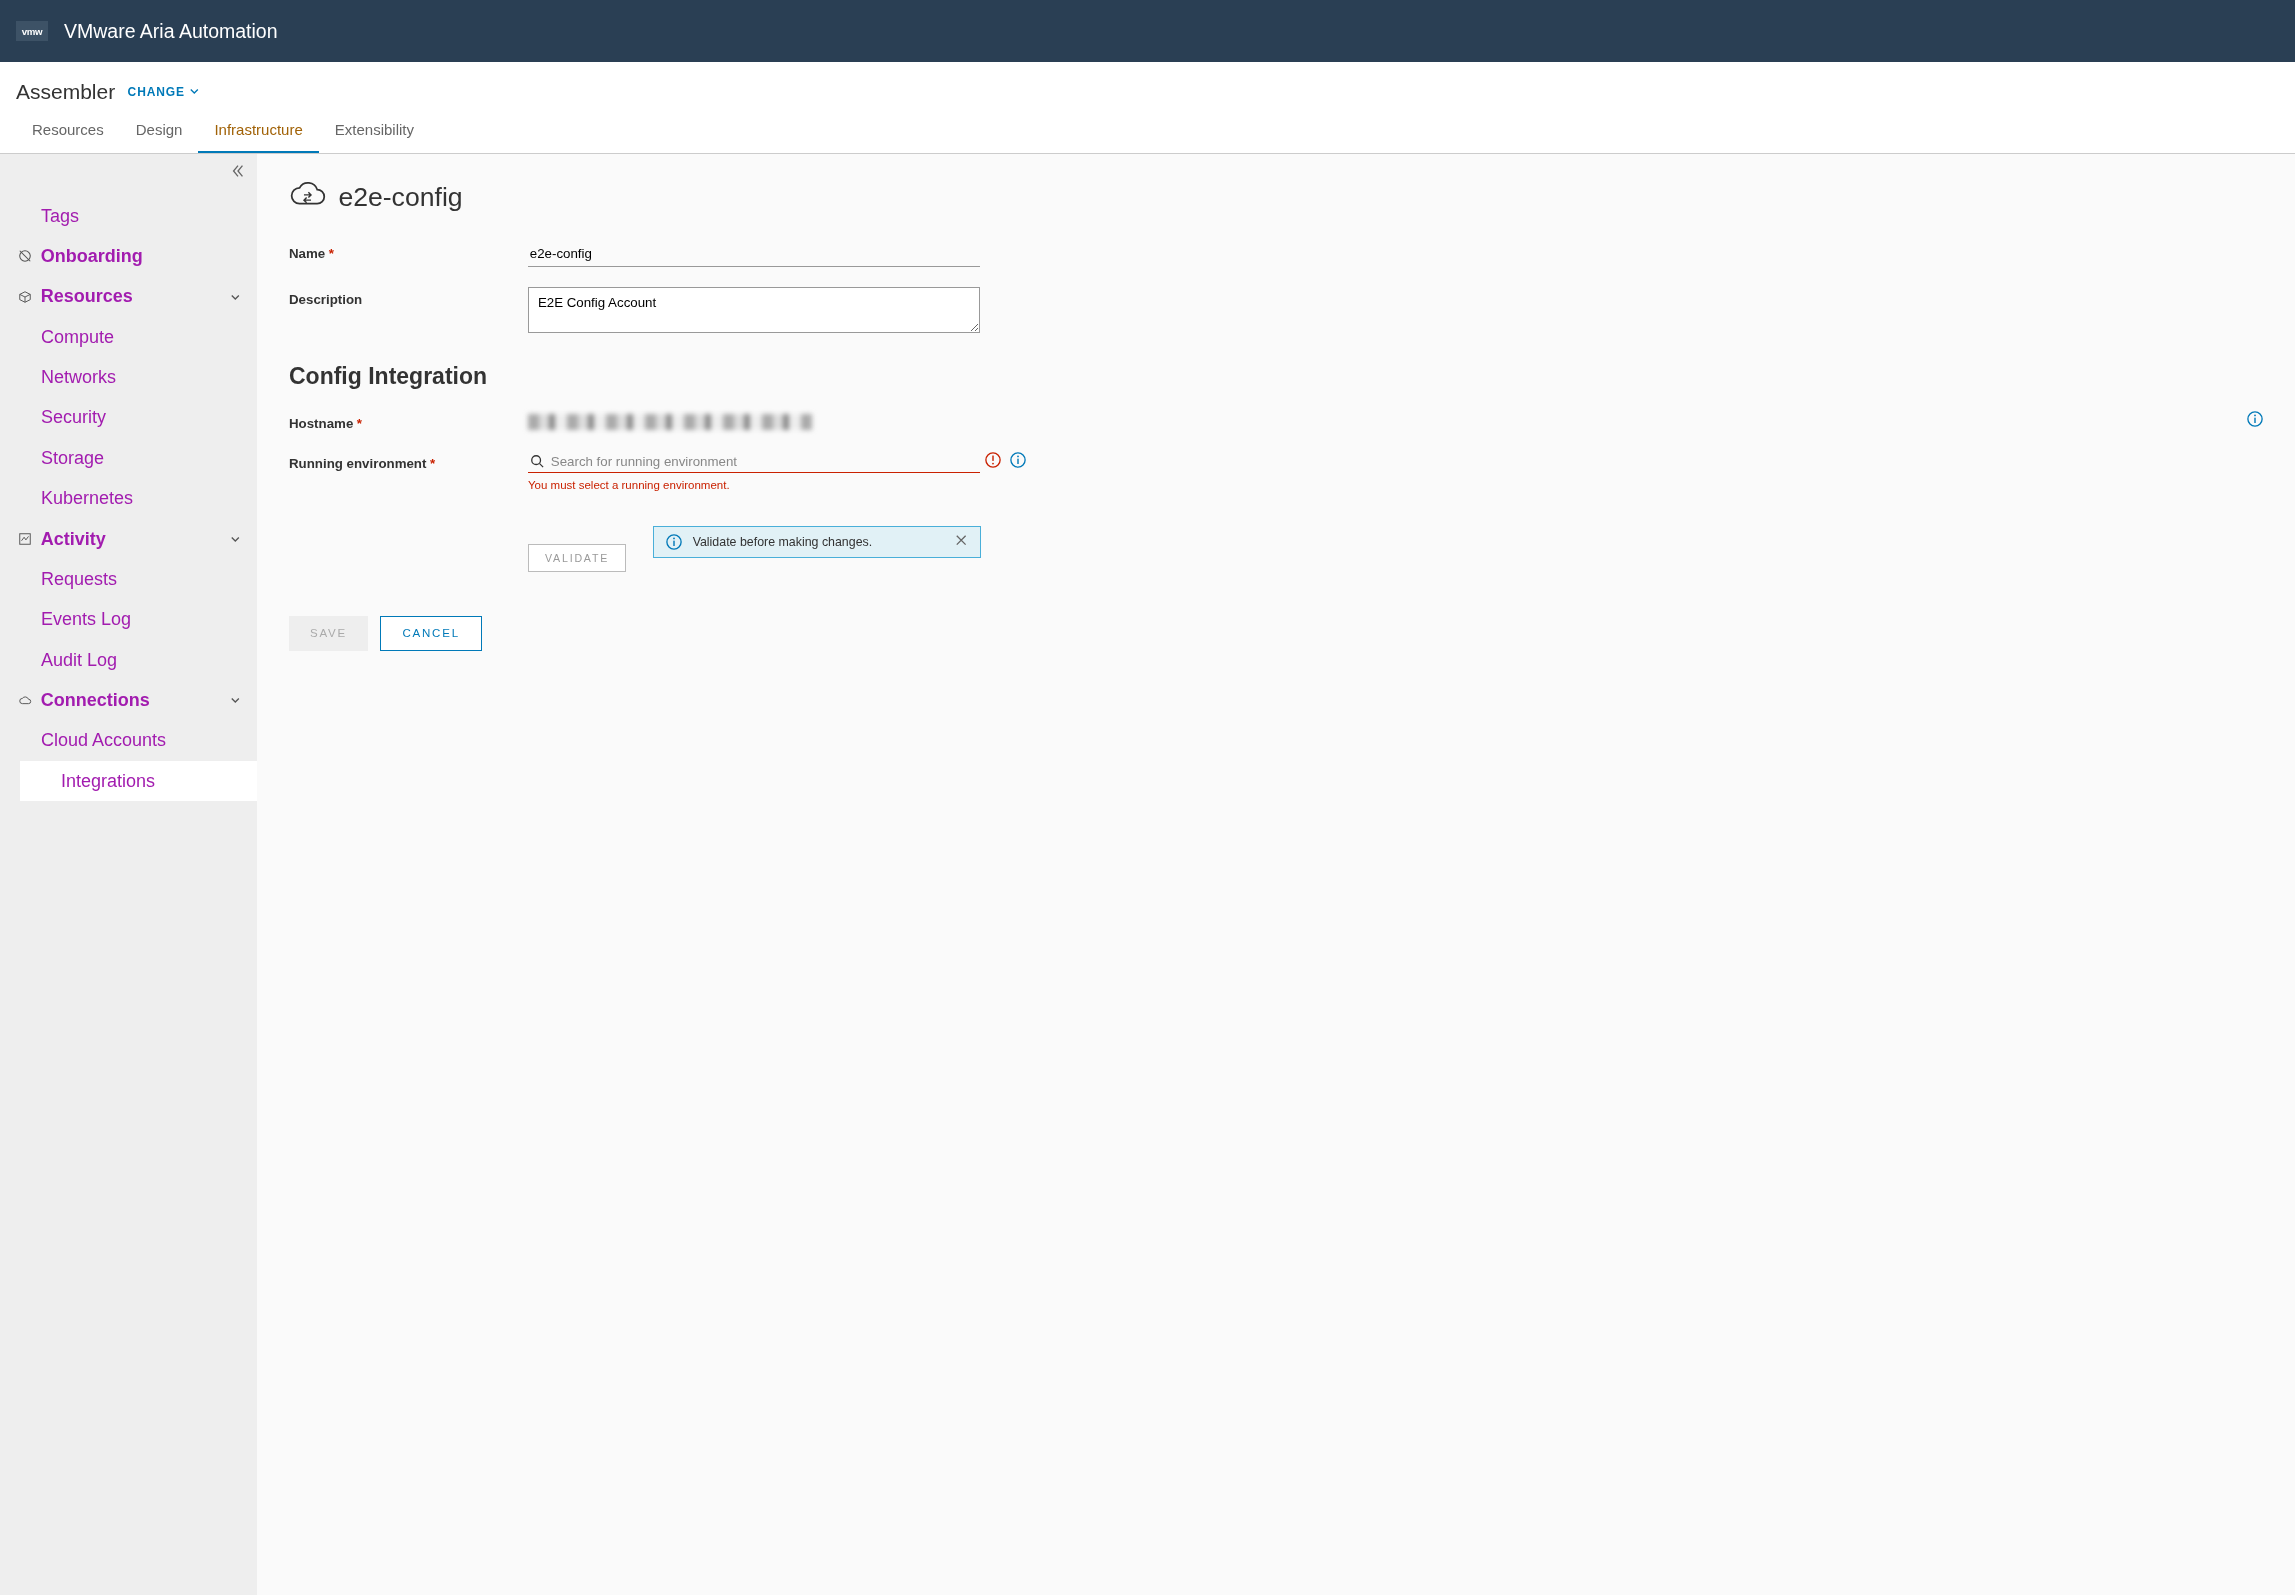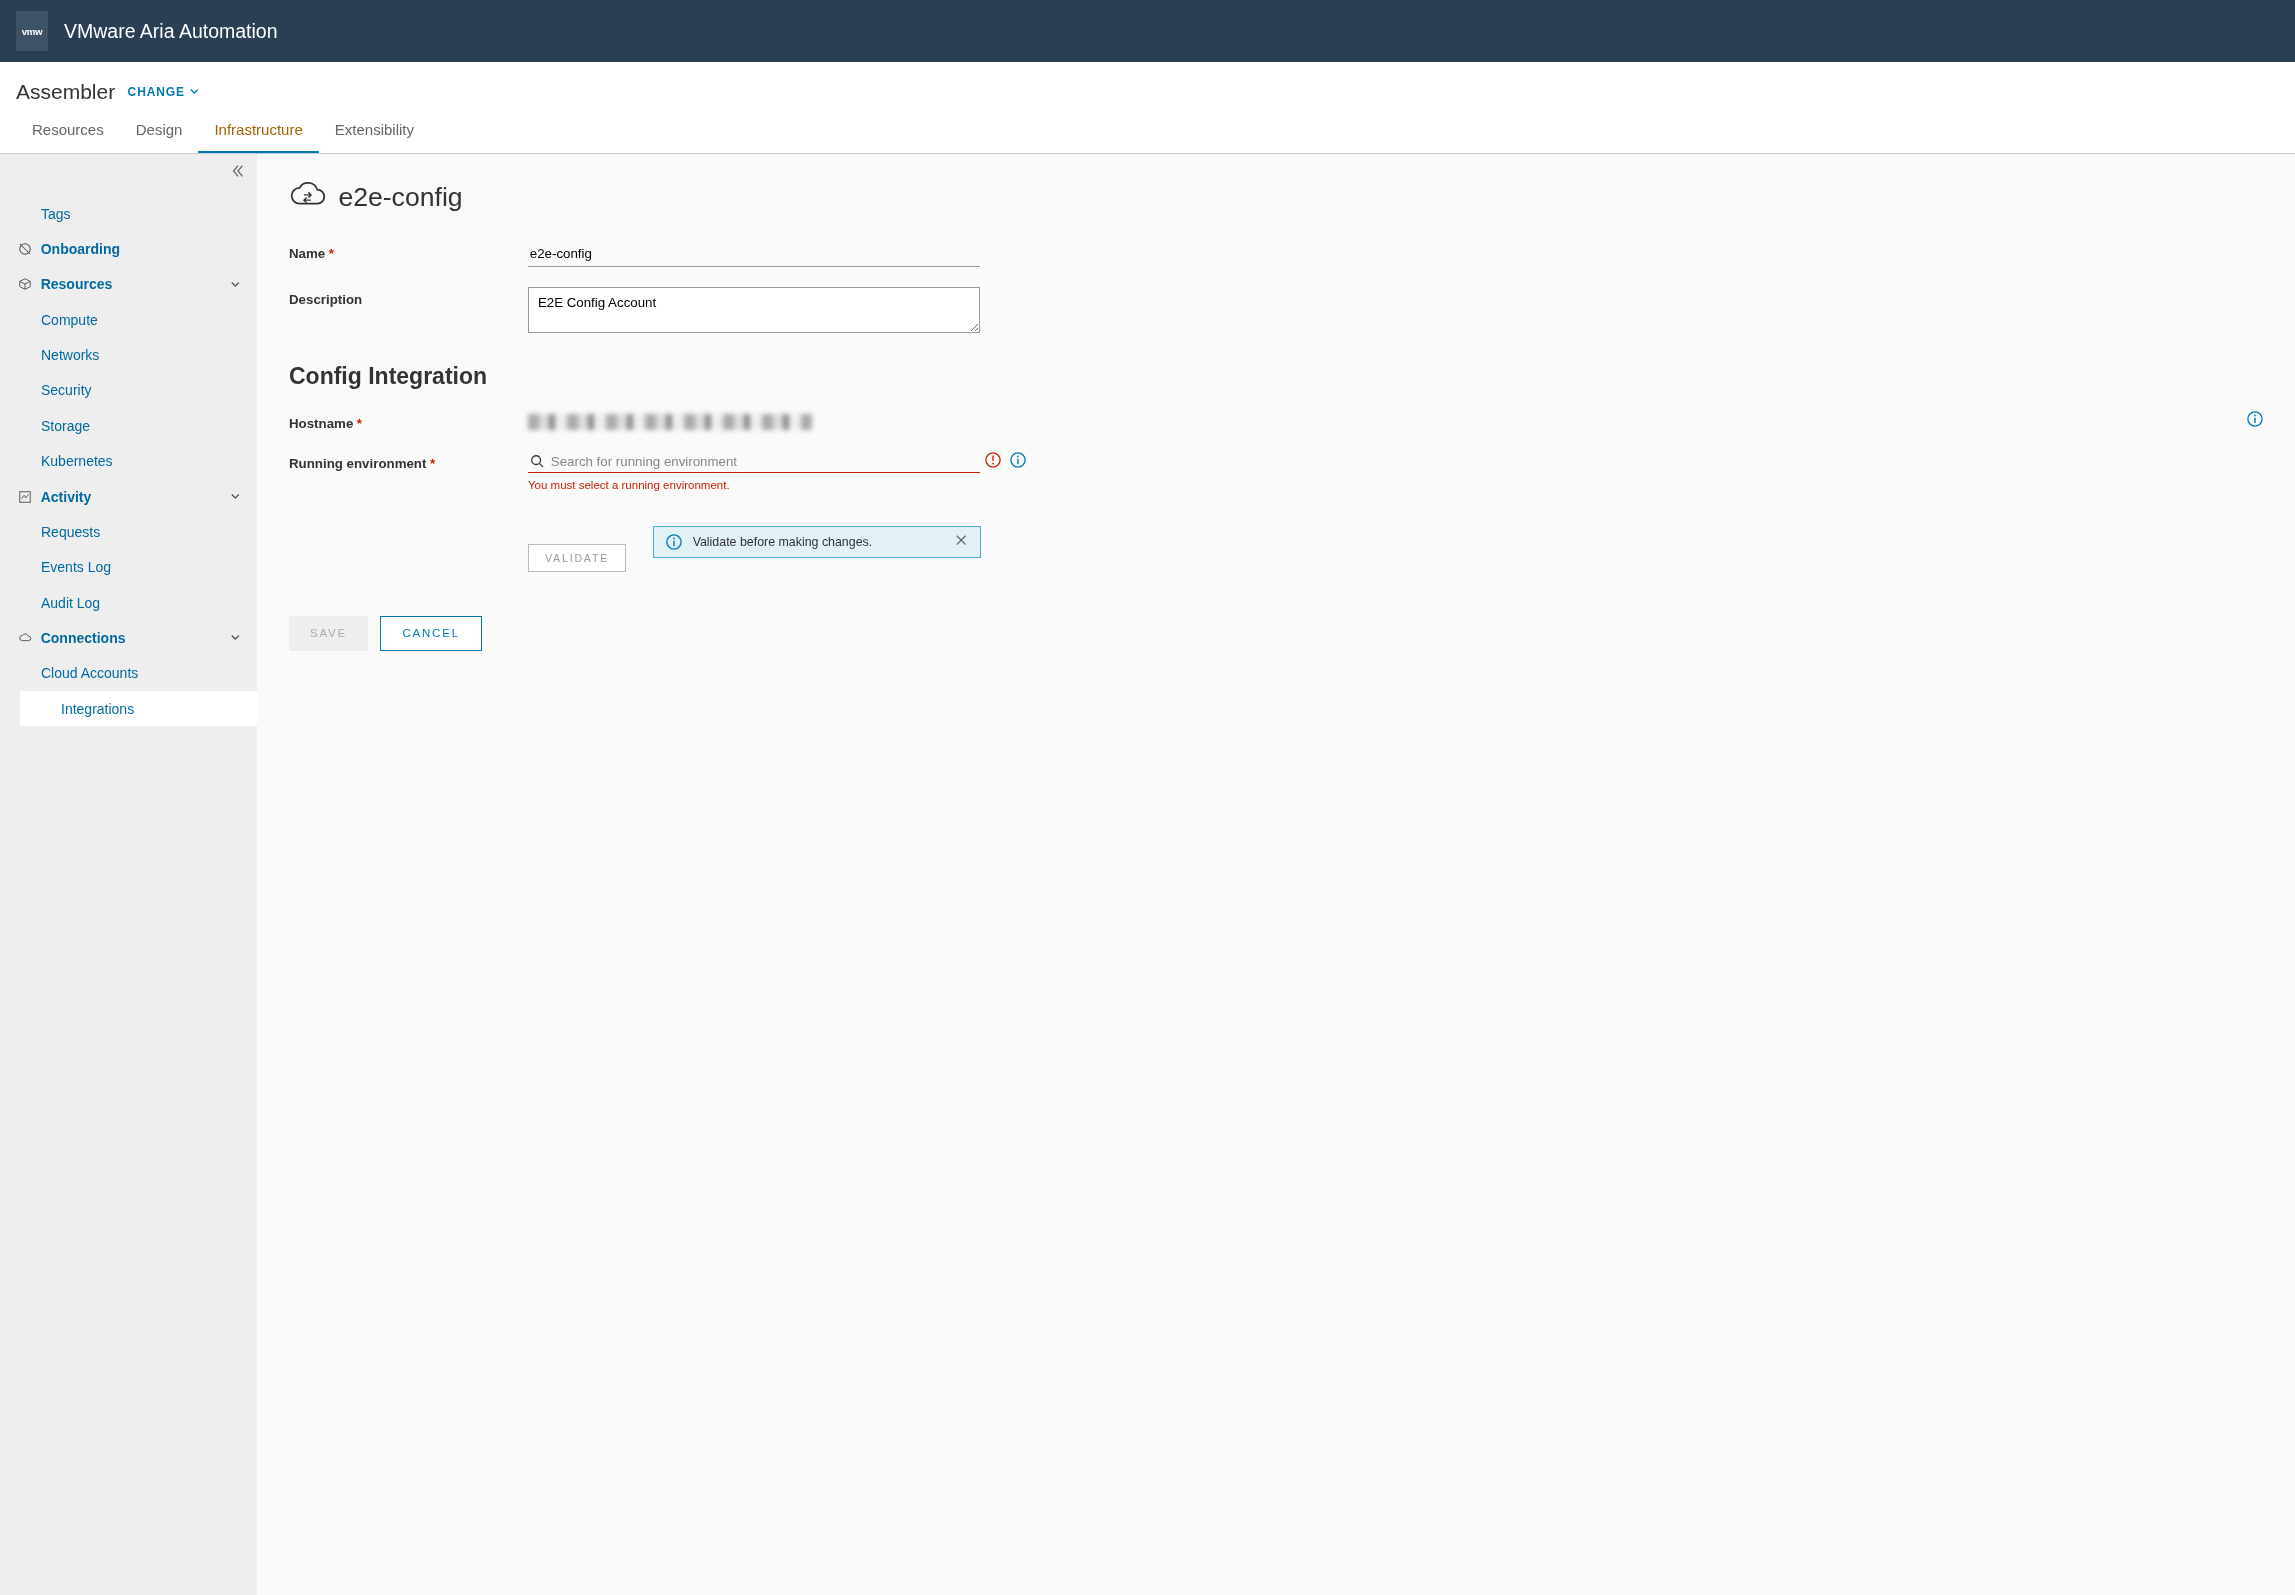--- a/index.html
+++ b/index.html
@@ -1,35 +1,35 @@
 <!DOCTYPE html>
 <html style="font-size:14px"><head>
 <meta charset="utf-8">
 <style>
 * { box-sizing: border-box; margin: 0; padding: 0; }
 body { font-family: "Metropolis", "Avenir Next", "Helvetica Neue", Arial, sans-serif; color: #333; font-size: 12.4px; background: #fff; }
 
 .topbar { background: #2a3f54; color: #fff; display: flex; align-items: center; height: 62px; padding: 0 16px; }
-.logo-box { width: 32px; height: 40px; background: #3d5266; display: flex; align-items: center; justify-content: center; font-size: 9.7px; font-weight: 700; letter-spacing: -0.4px; color: #fff; margin-right: 16px; }
+.logo-box { width: 32px; height: 20px; background: #3d5266; display: flex; align-items: center; justify-content: center; font-size: 9.7px; font-weight: 700; letter-spacing: -0.4px; color: #fff; margin-right: 16px; }
 .app-title { font-size: 19.5px; font-weight: 400; }
 
 .subheader { display: flex; align-items: center; padding: 17.7px 16px 8.9px 16px; }
 .service-name { font-size: 21px; font-weight: 400; margin-right: 12.4px; }
 .change-link { color: #0079b8; font-size: 12px; font-weight: 600; letter-spacing: 0.9px; display: flex; align-items: center; cursor: pointer; }
 .change-link svg { margin-left: 3.5px; }
 
 .tabrow { display: flex; border-bottom: 0.9px solid #ccc; padding-left: 16px; }
 .tab { padding: 8.9px 16px 12.4px 16px; font-size: 15px; color: #666; cursor: pointer; }
 .tab.active { color: #a16207; border-bottom: 2.7px solid #0079b8; }
 
 .workspace { display: flex; }
 .sidebar { width: 257px; background: #eee; min-height: calc(100vh - 151px); position: relative; padding-top: 7px; }
 .collapse-btn { position: absolute; top: 8.9px; right: 10.6px; cursor: pointer; }
 .side-items { margin-top: 35px; padding-left: 0; list-style: none; }
-.side-item, .side-sub { display: flex; align-items: center; padding: 9.7px 16px; font-size: 14px; color: #0369a1; cursor: pointer; }
+.side-item, .side-sub { display: flex; align-items: center; padding: 9.7px 16px; font-size: 18px; color: #a21caf; cursor: pointer; }
 .side-item { font-weight: 700; }
 .side-item .icon { width: 17.7px; margin-right: 7px; display: flex; align-items: center; justify-content: center; }
 .side-item .chev { margin-left: auto; }
 .side-sub { font-weight: 400; padding-left: 41px; }
 .side-sub.active { background: #fff; margin-left: 20px; }
 
 .main { flex: 1; padding: 25px 32px; background: #fafafa; }
 .page-heading { display: flex; align-items: center; font-size: 26.6px; font-weight: 300; margin-bottom: 25px; }
 .page-heading .cloud-icon { margin-right: 12.4px; }
 

